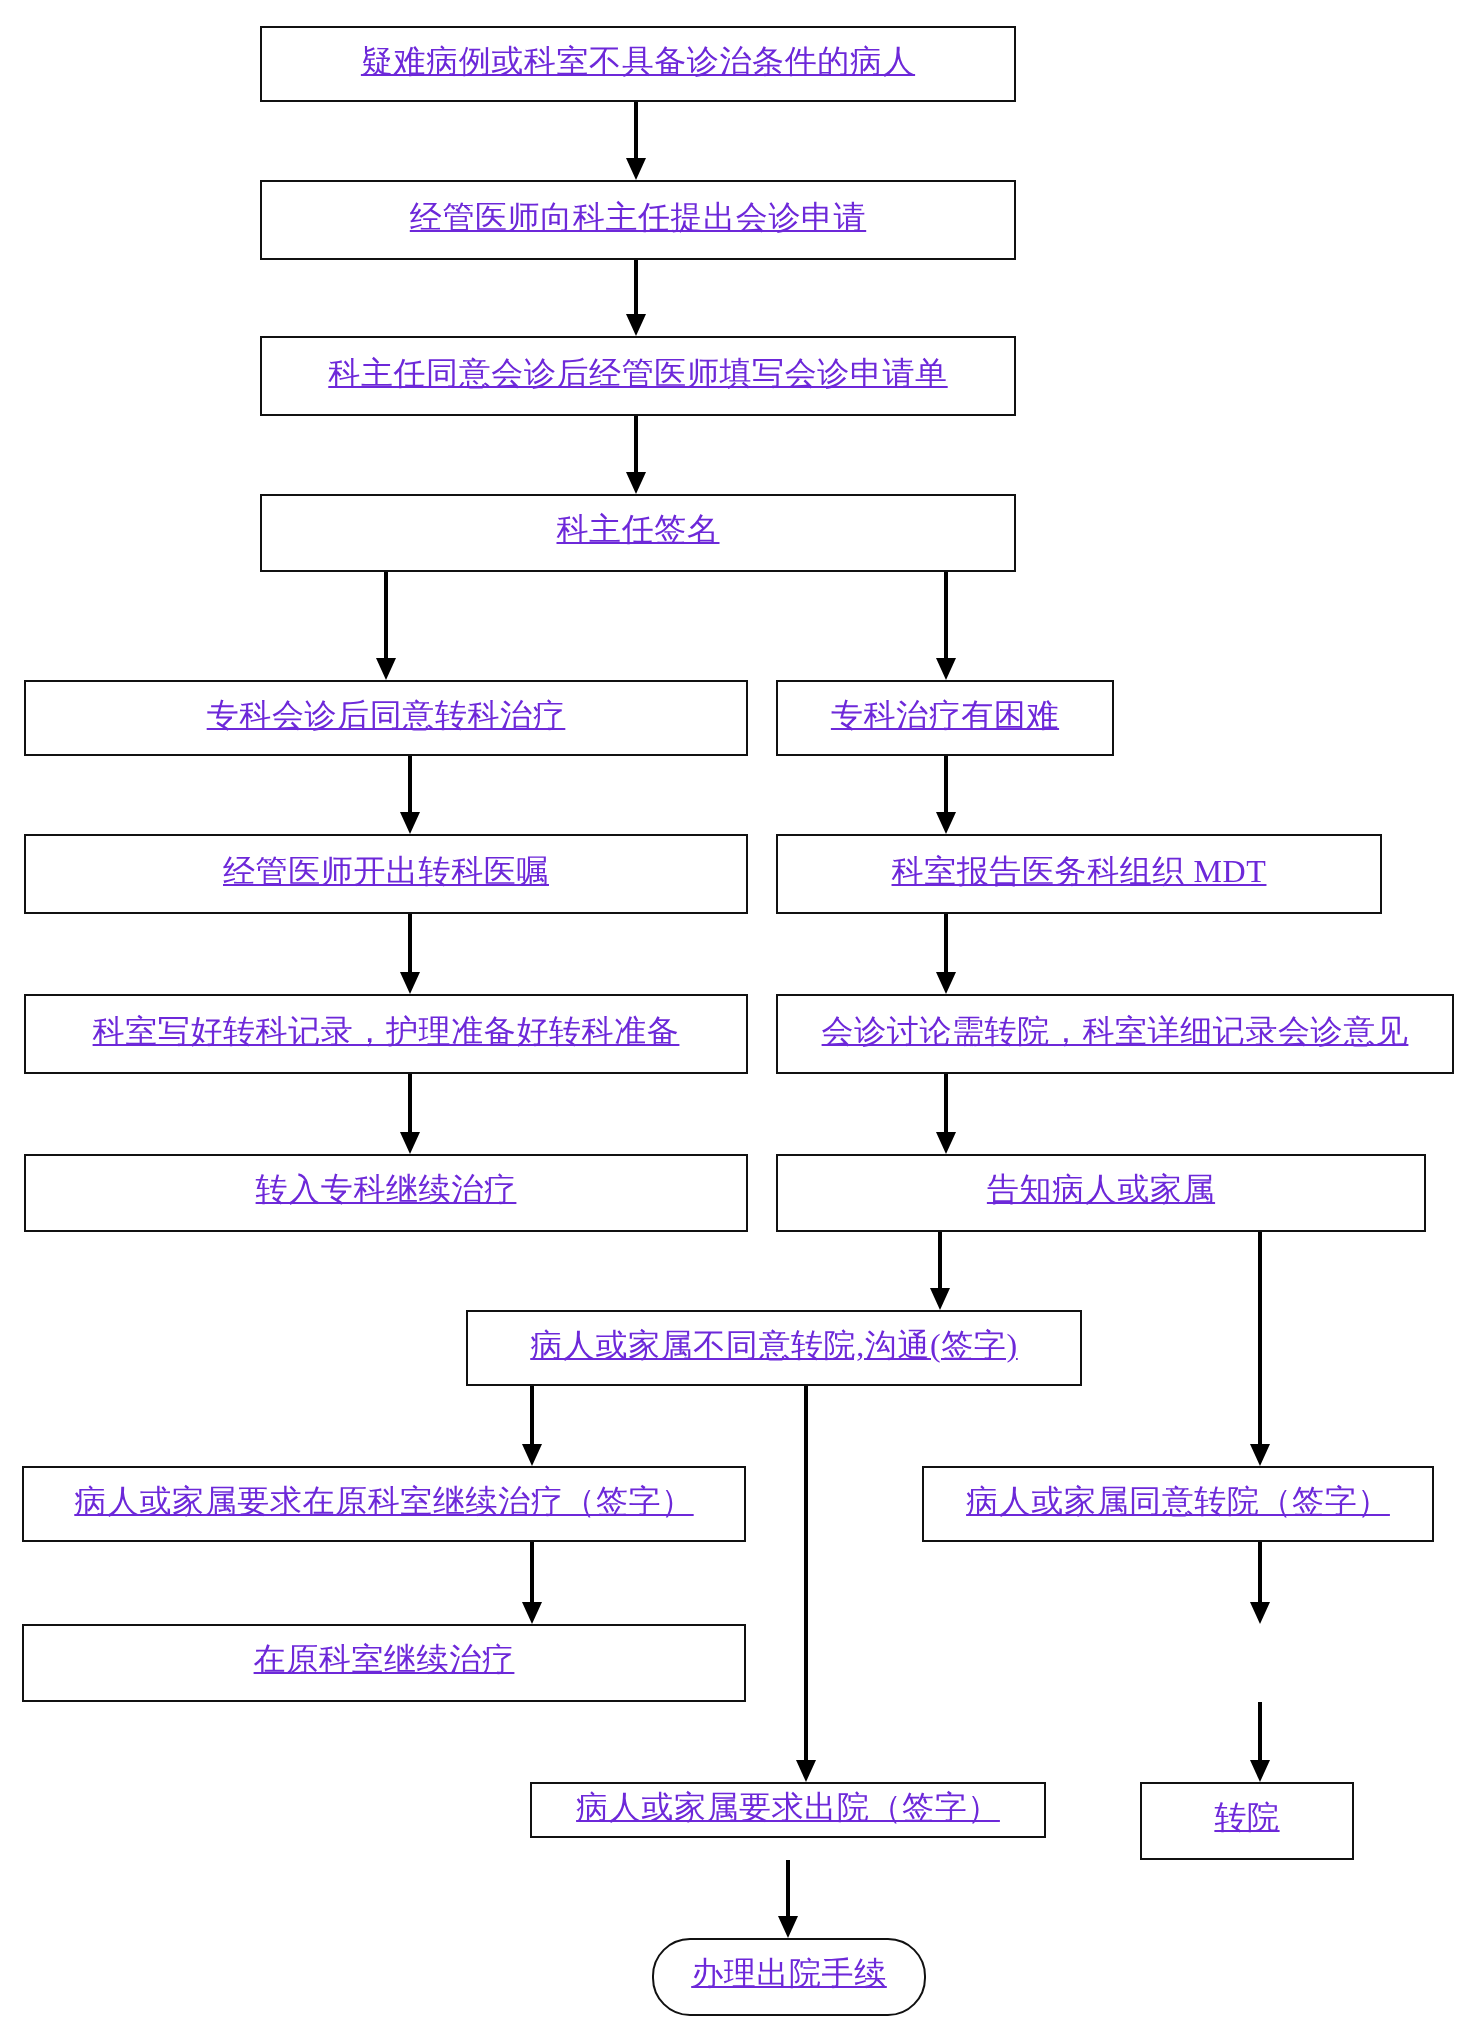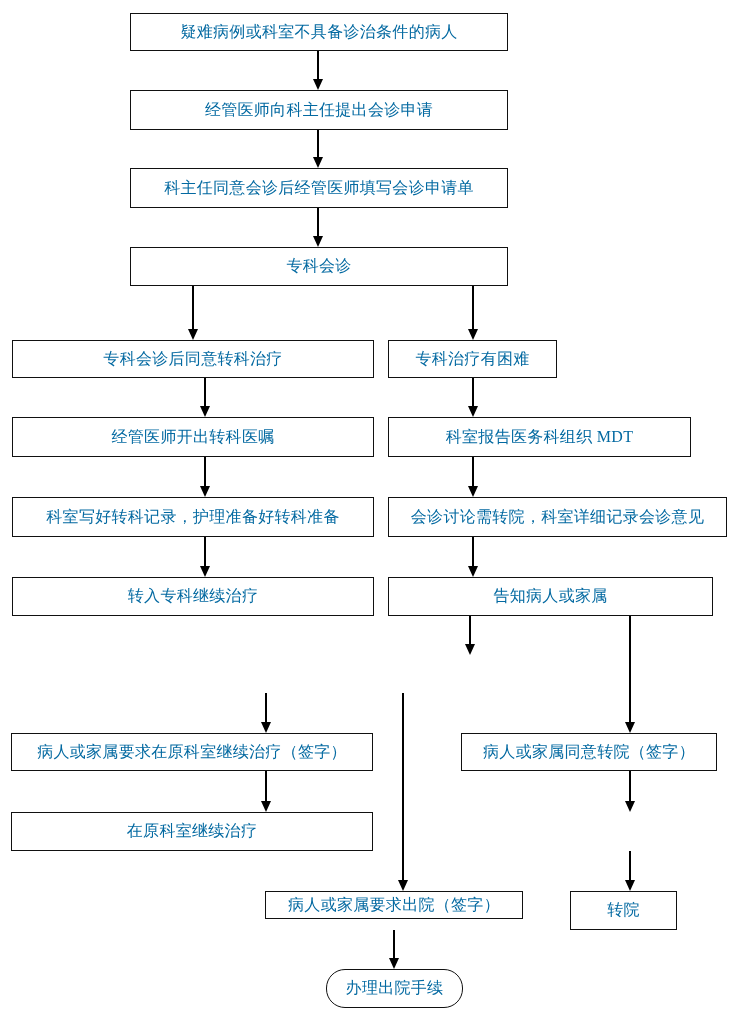--- a/index.html
+++ b/index.html
@@ -17,26 +17,27 @@
   }
   .node {
     position: absolute;
     box-sizing: border-box;
     border: 1px solid #111111;
     background: #ffffff;
     display: flex;
     align-items: center;
     justify-content: center;
     text-align: center;
-    color: #0369a1;
+    color: #6d28d9;
     font-size: 16px;
     line-height: 1.15;
     letter-spacing: 0.3px;
     white-space: nowrap;
     z-index: 2;
+    text-decoration: underline;
   }
   .edge {
     position: absolute;
     z-index: 1;
     overflow: visible;
   }
   .edge svg {
     display: block;
     overflow: visible;
   }
@@ -169,21 +170,21 @@
     <div class="node" style="left: 130px; top: 13px; width: 378px; height: 38px;">
       <span>疑难病例或科室不具备诊治条件的病人</span>
     </div>
     <div class="node" style="left: 130px; top: 90px; width: 378px; height: 40px; justify-content: center;">
       <span>经管医师向科主任提出会诊申请</span>
     </div>
     <div class="node" style="left: 130px; top: 168px; width: 378px; height: 40px;">
       <span>科主任同意会诊后经管医师填写会诊申请单</span>
     </div>
     <div class="node" style="left: 130px; top: 247px; width: 378px; height: 39px;">
-      <span>专科会诊</span>
+      <span>科主任签名</span>
     </div>
     <div class="node" style="left: 12px; top: 340px; width: 362px; height: 38px;">
       <span>专科会诊后同意转科治疗</span>
     </div>
     <div class="node" style="left: 388px; top: 340px; width: 169px; height: 38px;">
       <span>专科治疗有困难</span>
     </div>
     <div class="node" style="left: 12px; top: 417px; width: 362px; height: 40px;">
       <span>经管医师开出转科医嘱</span>
     </div>
@@ -194,20 +195,23 @@
       <span>科室写好转科记录，护理准备好转科准备</span>
     </div>
     <div class="node" style="left: 388px; top: 497px; width: 339px; height: 40px;">
       <span>会诊讨论需转院，科室详细记录会诊意见</span>
     </div>
     <div class="node" style="left: 12px; top: 577px; width: 362px; height: 39px;">
       <span>转入专科继续治疗</span>
     </div>
     <div class="node" style="left: 388px; top: 577px; width: 325px; height: 39px;">
       <span>告知病人或家属</span>
+    </div>
+    <div class="node" style="left: 233px; top: 655px; width: 308px; height: 38px;">
+      <span>病人或家属不同意转院,沟通(签字)</span>
     </div>
     <div class="node" style="left: 11px; top: 733px; width: 362px; height: 38px;">
       <span>病人或家属要求在原科室继续治疗（签字）</span>
     </div>
     <div class="node" style="left: 461px; top: 733px; width: 256px; height: 38px;">
       <span>病人或家属同意转院（签字）</span>
     </div>
     <div class="node" style="left: 11px; top: 812px; width: 362px; height: 39px;">
       <span>在原科室继续治疗</span>
     </div>

